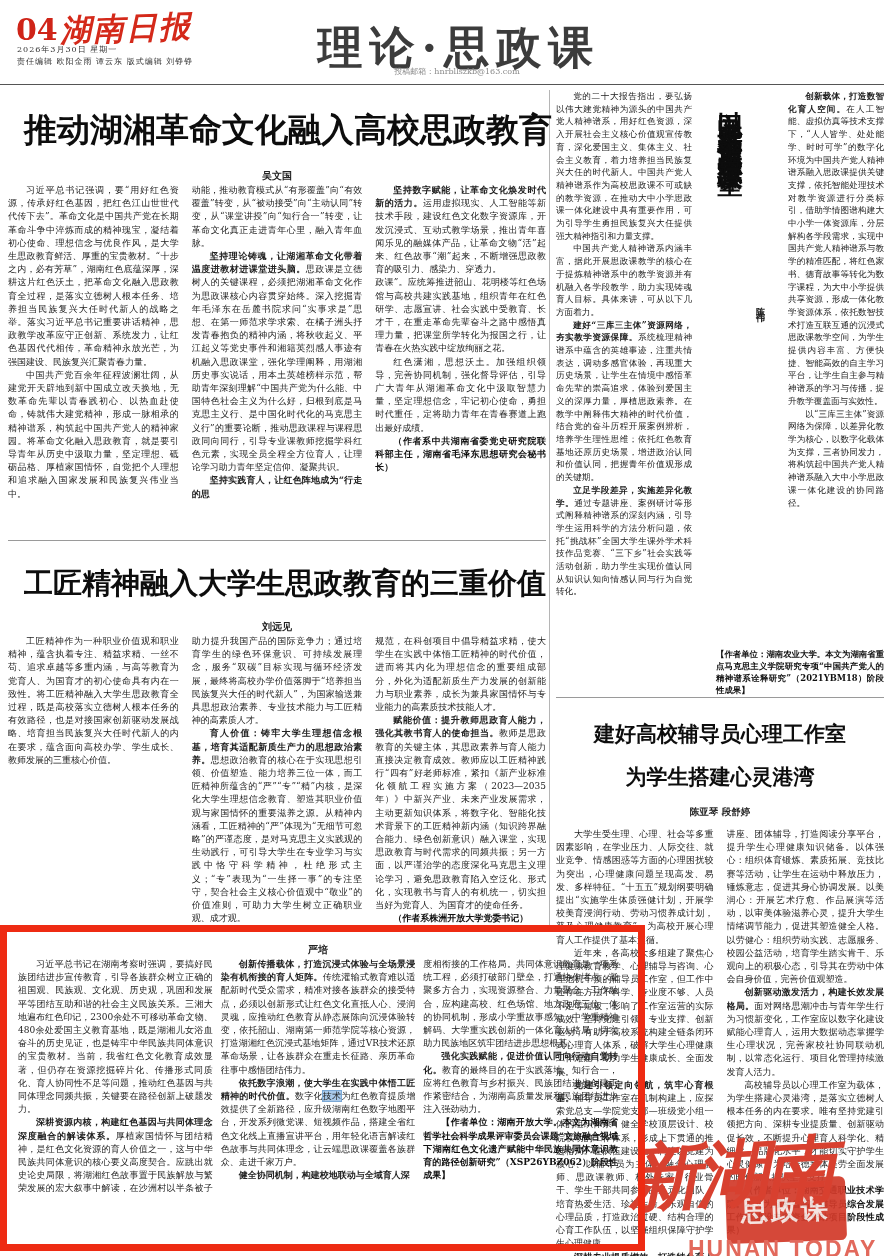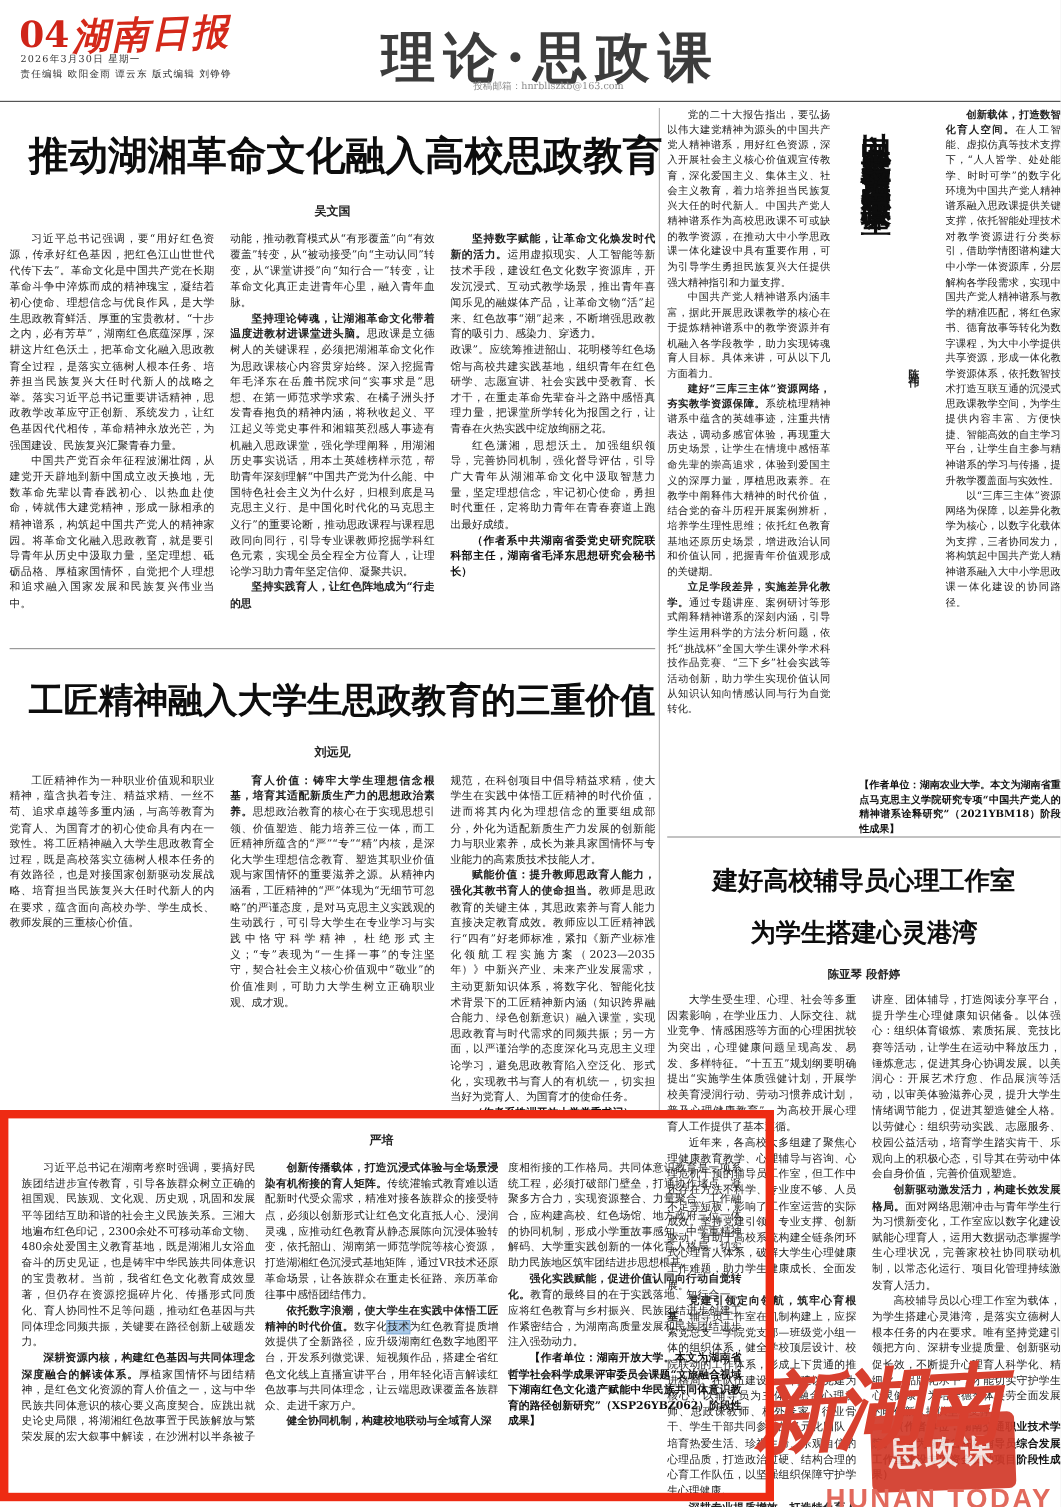--- a/index.html
+++ b/index.html
@@ -16,21 +16,21 @@
   .email{position:absolute;left:50%;transform:translateX(-38%);top:66px;font-size:8px;color:#8a8a8a;}
   .header-rule{position:absolute;left:0;top:84px;width:884px;border-top:1.5px solid #555;}
   
   .vline{position:absolute;left:549px;top:90px;height:835px;border-left:1px solid #b5b5b5;}
   .hline-a12{position:absolute;left:8px;top:540px;width:538px;border-top:1px solid #9a9a9a;}
   .hline-a45{position:absolute;left:556px;top:697px;width:328px;border-top:1px solid #9a9a9a;}
   
   .article{position:absolute;}
   .article h1{margin:16px;text-align:center;font-weight:900;color:#0d0d0d;white-space:nowrap;}
   .byline{text-align:center;font-size:10px;font-weight:700;color:#222;margin-top:7px;}
-  .cols{display:flex;gap:13px;margin-top:11px;}
+  .cols{display:flex;gap:13px;margin-top:1px;}
   .col{flex:1;overflow:hidden;text-align:justify;}
   .p{margin:0;text-indent:2em;font-size:9px;line-height:13.2px;color:#222;}
   .p.noind{text-indent:0;}
   .p b{font-weight:900;}
   .p.credit{font-weight:900;color:#111;}
   .hl{background:#a9c9e9;outline:1px solid #7aa8d6;}
   #art1{left:8px;top:92px;width:538px;} #art1 h1{font-size:33px;} #art1 .cols{height:360px;}
   #art2{left:8px;top:548px;width:538px;} #art2 h1{font-size:29px;} #art2 .cols{height:288px;}
   #art3{left:18px;top:936px;width:600px;z-index:5;} #art3 h1{font-size:27px;}
   #art3 .cols{height:234px;gap:8px;}
@@ -110,20 +110,21 @@
   </section>
 
   <section class="article" id="art2">
     <h1>工匠精神融入大学生思政教育的三重价值</h1>
     <div class="byline">刘远见</div>
     <div class="cols">
         <div class="col">
           <p class="p">工匠精神作为一种职业价值观和职业精神，蕴含执着专注、精益求精、一丝不苟、追求卓越等多重内涵，与高等教育为党育人、为国育才的初心使命具有内在一致性。将工匠精神融入大学生思政教育全过程，既是高校落实立德树人根本任务的有效路径，也是对接国家创新驱动发展战略、培育担当民族复兴大任时代新人的内在要求，蕴含面向高校办学、学生成长、教师发展的三重核心价值。</p>
         </div>
         <div class="col">
+          <p class="p noind">助力提升我国产品的国际竞争力；通过培育学生的绿色环保意识、可持续发展理念，服务“双碳”目标实现与循环经济发展，最终将高校办学价值落脚于“培养担当民族复兴大任的时代新人”，为国家输送兼具思想政治素养、专业技术能力与工匠精神的高素质人才。</p>
           <p class="p"><b>育人价值：铸牢大学生理想信念根基，培育其适配新质生产力的思想政治素养。</b>思想政治教育的核心在于实现思想引领、价值塑造、能力培养三位一体，而工匠精神所蕴含的“严”“专”“精”内核，是深化大学生理想信念教育、塑造其职业价值观与家国情怀的重要滋养之源。从精神内涵看，工匠精神的“严”体现为“无细节可忽略”的严谨态度，是对马克思主义实践观的生动践行，可引导大学生在专业学习与实践中恪守科学精神，杜绝形式主义；“专”表现为“一生择一事”的专注坚守，契合社会主义核心价值观中“敬业”的价值准则，可助力大学生树立正确职业观、成才观。</p>
         </div>
         <div class="col">
           <p class="p noind">规范，在科创项目中倡导精益求精，使大学生在实践中体悟工匠精神的时代价值，进而将其内化为理想信念的重要组成部分，外化为适配新质生产力发展的创新能力与职业素养，成长为兼具家国情怀与专业能力的高素质技术技能人才。</p>
           <p class="p"><b>赋能价值：提升教师思政育人能力，强化其教书育人的使命担当。</b>教师是思政教育的关键主体，其思政素养与育人能力直接决定教育成效。教师应以工匠精神践行“四有”好老师标准，紧扣《新产业标准化领航工程实施方案（2023—2035年）》中新兴产业、未来产业发展需求，主动更新知识体系，将数字化、智能化技术背景下的工匠精神新内涵（知识跨界融合能力、绿色创新意识）融入课堂，实现思政教育与时代需求的同频共振；另一方面，以严谨治学的态度深化马克思主义理论学习，避免思政教育陷入空泛化、形式化，实现教书与育人的有机统一，切实担当好为党育人、为国育才的使命任务。</p>
           <p class="p credit">（作者系株洲开放大学党委书记）</p>
         </div>
       </div>
   </section>
 

